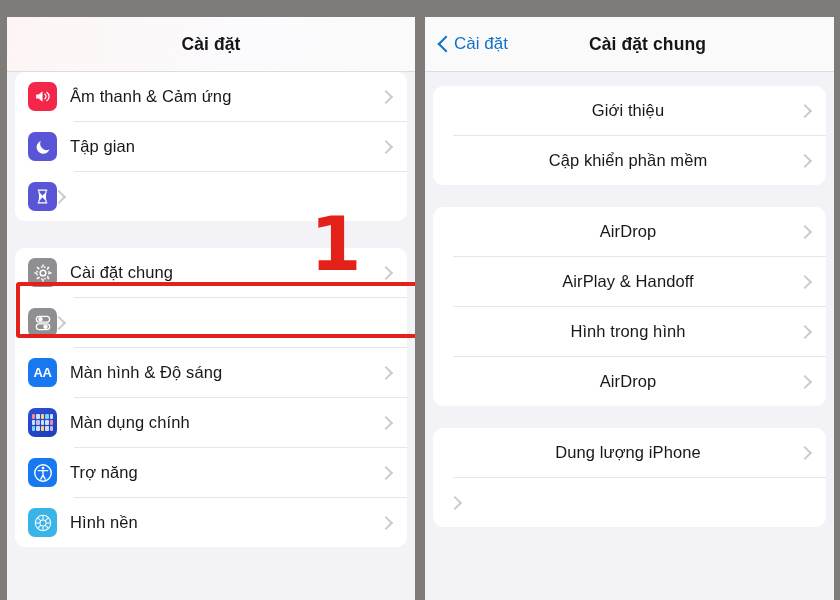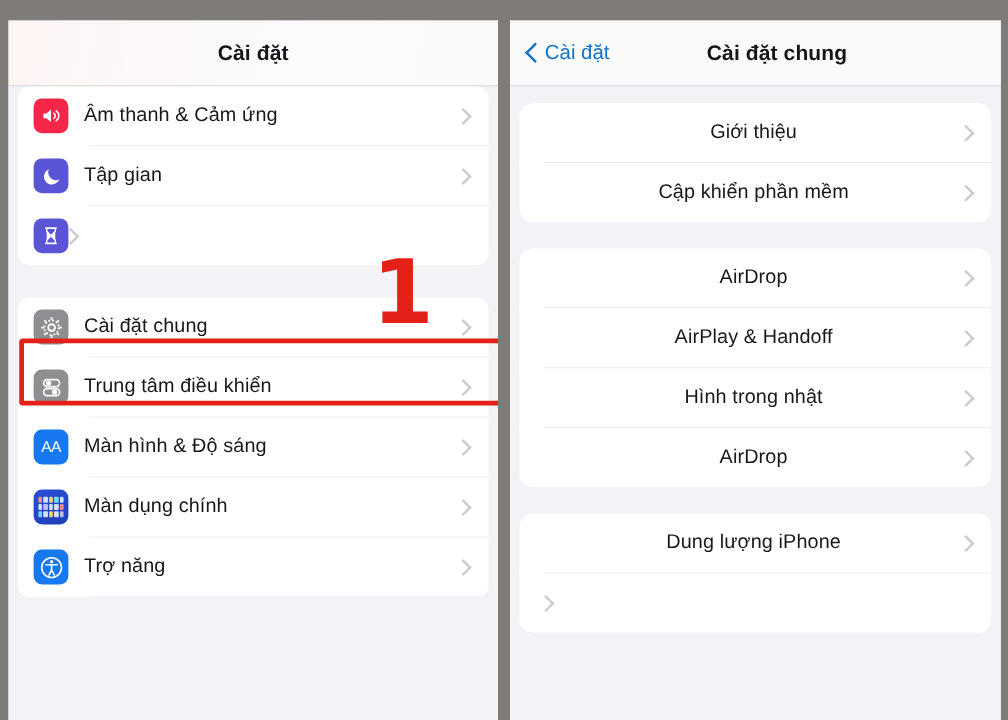--- a/index.html
+++ b/index.html
@@ -156,21 +156,21 @@
   .ic-screen  { background: #5a55d6; }
   .ic-general { background: #8e8e93; }
   .ic-control { background: #8e8e93; }
   .ic-display { background: #1878f0; }
   .ic-home    { background: linear-gradient(160deg,#2a4fd6 0%,#1f3fb8 100%); }
   .ic-access  { background: #1878f0; }
   .ic-wall    { background: #3ab4e6; }
 
   .aa-text {
     font-size: 13px;
-    font-weight: normal;
+    font-weight: bold;
     letter-spacing: -.5px;
     line-height: 1;
   }
   .home-grid {
     width: 21px; height: 17px;
     display: grid;
     grid-template-columns: repeat(5,1fr);
     grid-template-rows: repeat(3,1fr);
     gap: 1.4px;
   }
@@ -273,21 +273,20 @@
 
         <div class="row">
           <span class="icon ic-control">
             <svg width="20" height="20" viewBox="0 0 24 24" fill="none" stroke="#fff" stroke-width="1.6">
               <rect x="4" y="4" width="16" height="7" rx="3.5"></rect>
               <circle cx="9" cy="7.5" r="1.9" fill="#fff"></circle>
               <rect x="4" y="13" width="16" height="7" rx="3.5"></rect>
               <circle cx="15" cy="16.5" r="1.9" fill="#fff"></circle>
             </svg>
           </span>
-          <span class="row-label">Trung tâm điều khiển</span>
           <span class="chev"></span>
         </div>
         <div class="sep"></div>
 
         <div class="row">
           <span class="icon ic-display">
             <span class="aa-text">AA</span>
           </span>
           <span class="row-label">Màn hình &amp; Độ sáng</span>
           <span class="chev"></span>
@@ -325,20 +324,32 @@
               <circle cx="12" cy="12" r="9"></circle>
               <circle cx="12" cy="6.6" r="1.5" fill="#fff" stroke="none"></circle>
               <path d="M6.8 9.4h10.4M12 9.4v5M12 14.4l-2.4 4.3M12 14.4l2.4 4.3" stroke-linecap="round"></path>
             </svg>
           </span>
           <span class="row-label">Trợ năng</span>
           <span class="chev"></span>
         </div>
         <div class="sep"></div>
 
+        <div class="row">
+          <span class="icon ic-wall">
+            <svg width="22" height="22" viewBox="0 0 24 24" fill="none" stroke="#fff" stroke-width="1.1">
+              <circle cx="12" cy="12" r="8.4"></circle>
+              <circle cx="12" cy="12" r="3.3"></circle>
+              <path d="M12 3.6v4.9M12 15.5v4.9M3.6 12h4.9M15.5 12h4.9"></path>
+              <path d="M6.1 6.1l3.5 3.5M14.4 14.4l3.5 3.5M17.9 6.1l-3.5 3.5M9.6 14.4l-3.5 3.5"></path>
+            </svg>
+          </span>
+          <span class="row-label">Hình nền</span>
+          <span class="chev"></span>
+        </div>
       </div>
 
     </div>
 
     <div class="hl-box" id="hl-general"></div>
     <div class="step-num" id="step-1">1</div>
   </div>
 
   <div class="panel" id="panel-right">
 
@@ -373,21 +384,21 @@
           <span class="row-label">AirDrop</span>
           <span class="chev"></span>
         </div>
         <div class="sep"></div>
         <div class="row">
           <span class="row-label">AirPlay &amp; Handoff</span>
           <span class="chev"></span>
         </div>
         <div class="sep"></div>
         <div class="row">
-          <span class="row-label">Hình trong nhật</span>
+          <span class="row-label">Hình trong hình</span>
           <span class="chev"></span>
         </div>
         <div class="sep"></div>
         <div class="row">
           <span class="row-label">AirDrop</span>
           <span class="chev"></span>
         </div>
       </div>
 
       <div class="gap-md"></div>

